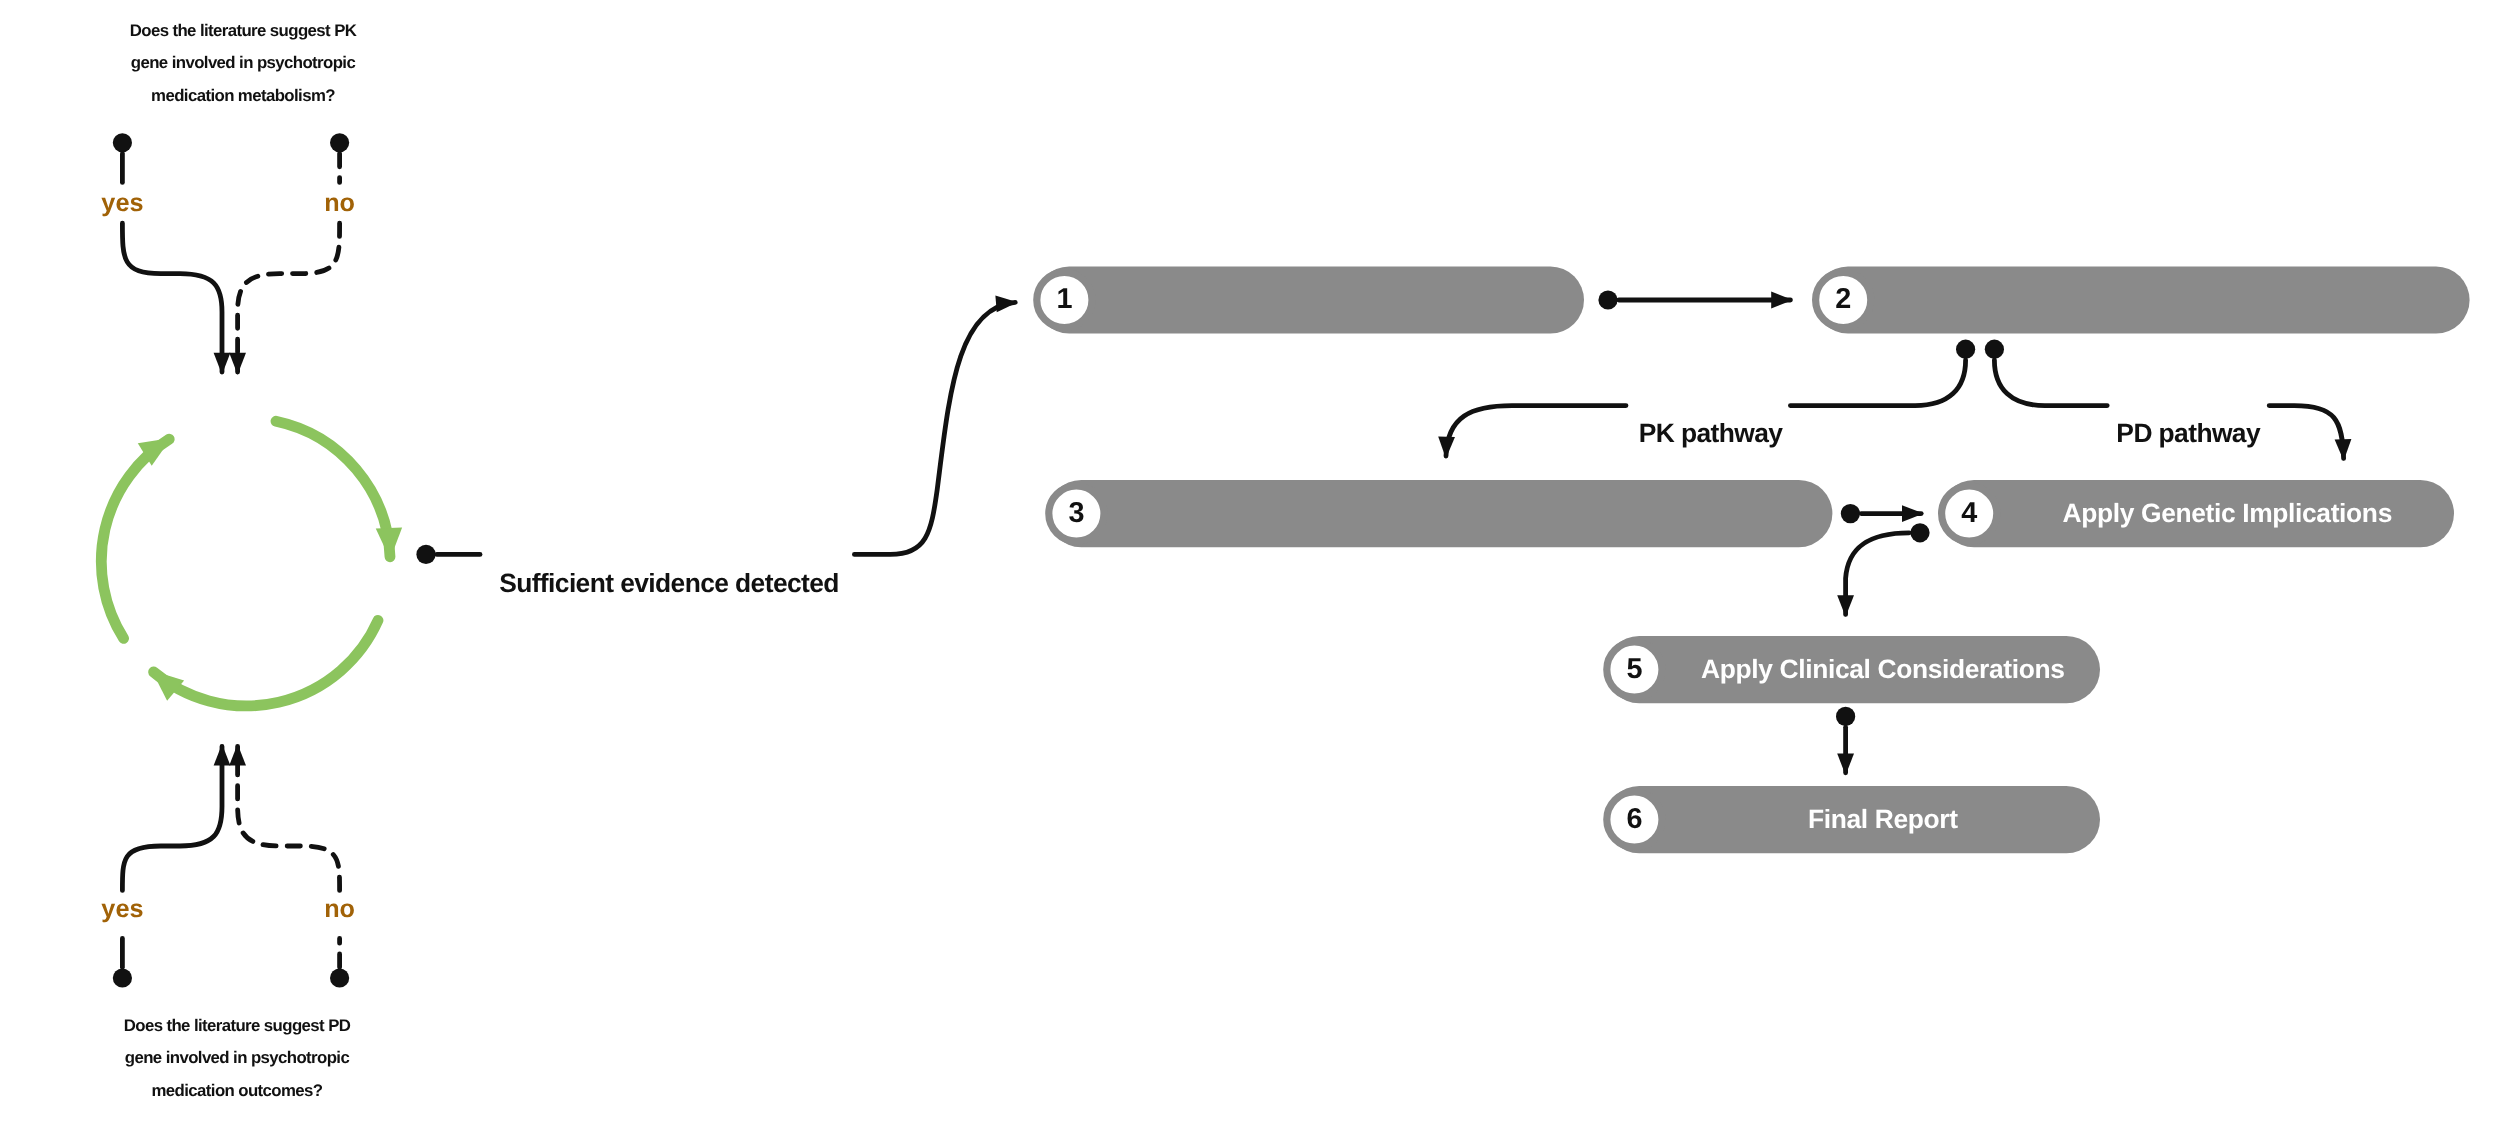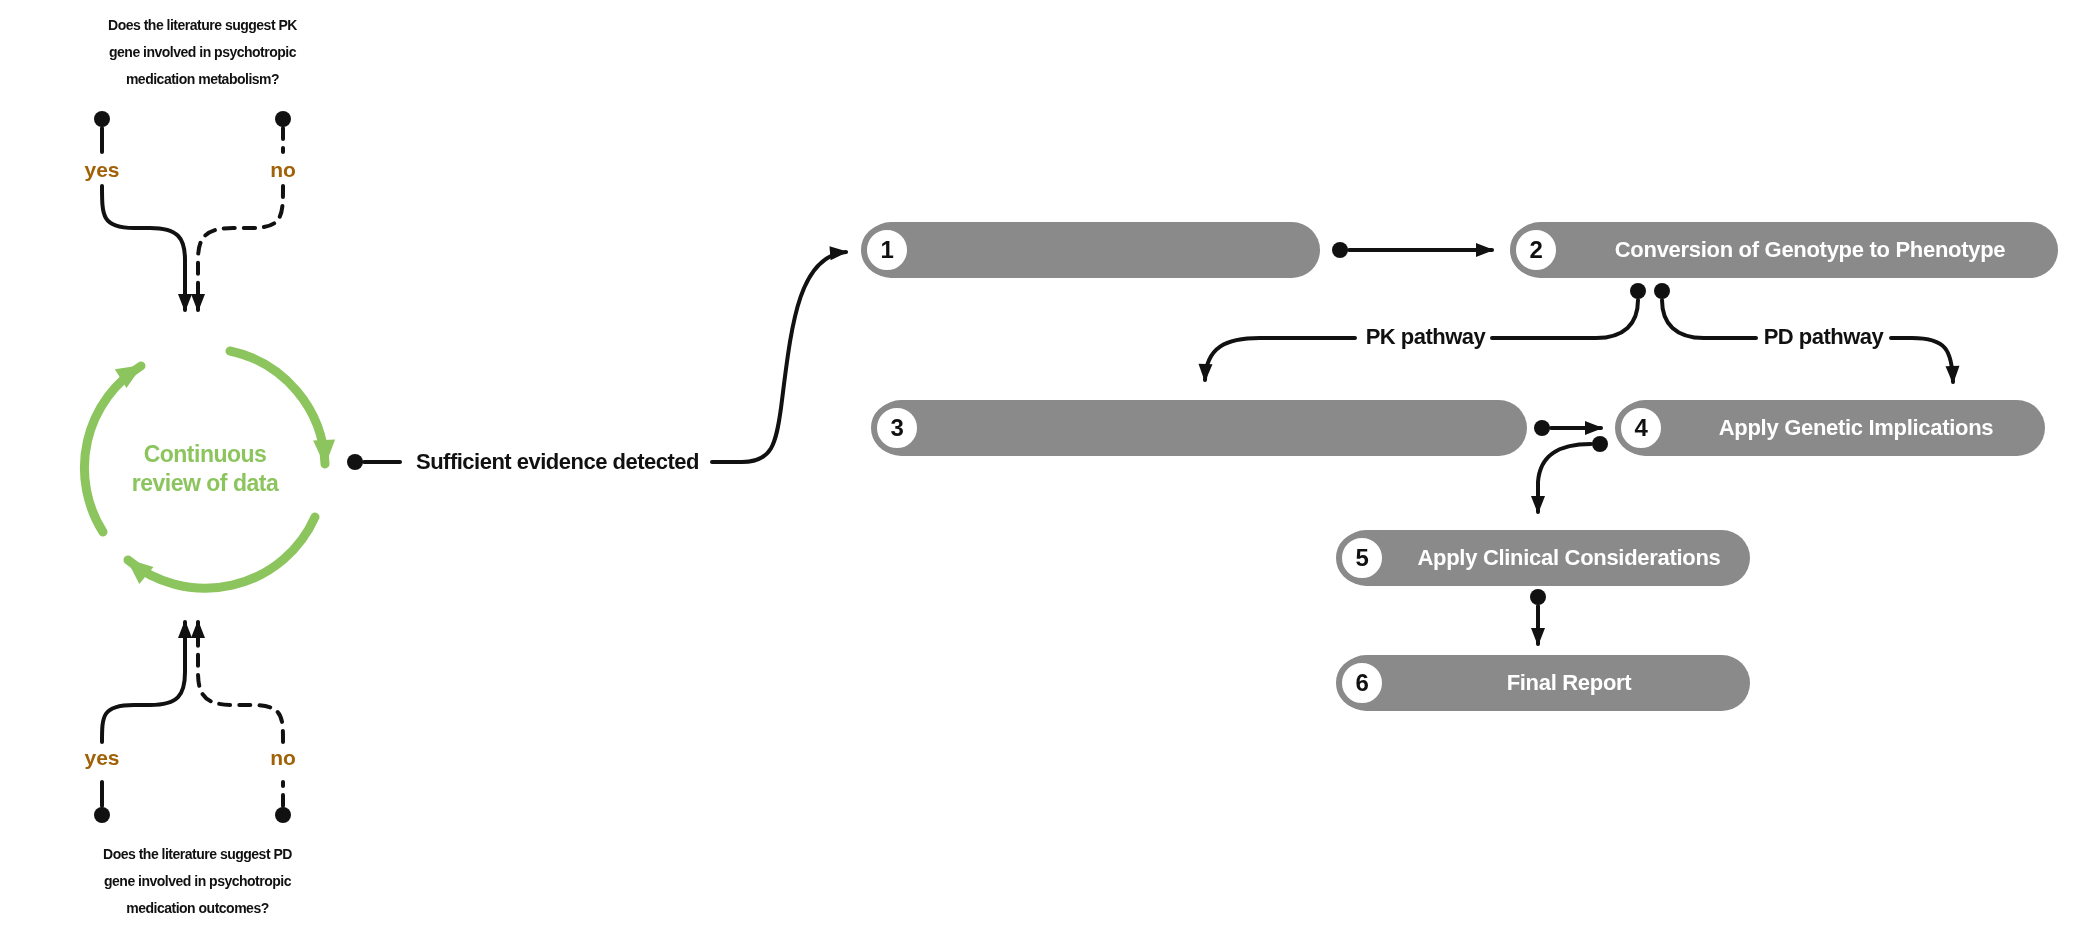--- a/index.html
+++ b/index.html
@@ -14,21 +14,21 @@
     letter-spacing:-0.5px;white-space:pre-line;color:#111;
   }
   .branch-label{
     position:absolute;width:80px;text-align:center;font-size:21px;color:#a16207;
   }
   .cycle-label{
     position:absolute;left:95px;top:440px;width:220px;text-align:center;
     font-size:23px;line-height:29px;color:#8CC45E;white-space:pre-line;letter-spacing:-0.5px;
   }
   .flow-label{
-    position:absolute;text-align:center;font-size:22px;letter-spacing:-0.5px;color:#111;
+    position:absolute;text-align:center;font-size:22px;letter-spacing:-0.5px;color:#111;margin-top:24px;
   }
   .pill{
     position:absolute;height:56px;background:#8A8A8A;border-radius:28px;
     display:flex;align-items:center;justify-content:center;
     color:#fff;font-size:22px;letter-spacing:-0.3px;padding-left:50px;box-sizing:border-box;
   }
   .pill .num{
     position:absolute;left:-2px;top:2px;width:40px;height:40px;border-radius:50%;
     background:#fff;border:6px solid #8A8A8A;color:#111;
     display:flex;align-items:center;justify-content:center;font-size:24px;
@@ -118,42 +118,39 @@
     </g>
   </svg>
 
   <div class="qtext" style="left:15px;top:12px;width:375px;">Does the literature suggest PK
 gene involved in psychotropic
 medication metabolism?</div>
 
   <div class="branch-label" style="left:62px;top:158px;">yes</div>
   <div class="branch-label" style="left:243px;top:158px;">no</div>
 
-  <div class="cycle-label">Continuous
-review of data</div>
 
   <div class="flow-label" style="left:410px;top:449px;width:295px;">Sufficient evidence detected</div>
 
   <div class="flow-label" style="left:1363px;top:324px;width:125px;">PK pathway</div>
   <div class="flow-label" style="left:1761px;top:324px;width:125px;">PD pathway</div>
 
   <div class="branch-label" style="left:62px;top:746px;">yes</div>
   <div class="branch-label" style="left:243px;top:746px;">no</div>
 
   <div class="qtext" style="left:10px;top:841px;width:375px;">Does the literature suggest PD
 gene involved in psychotropic
 medication outcomes?</div>
 
   <div class="pill" style="left:863px;top:222px;width:457px;">
     <span class="num">1</span>
   </div>
 
   <div class="pill" style="left:1512px;top:222px;width:546px;">
     <span class="num">2</span>
-    <span>Conversion of Genotype to Phenotype</span>
   </div>
 
   <div class="pill" style="left:873px;top:400px;width:654px;">
     <span class="num">3</span>
   </div>
 
   <div class="pill" style="left:1617px;top:400px;width:428px;">
     <span class="num">4</span>
     <span>Apply Genetic Implications</span>
   </div>

